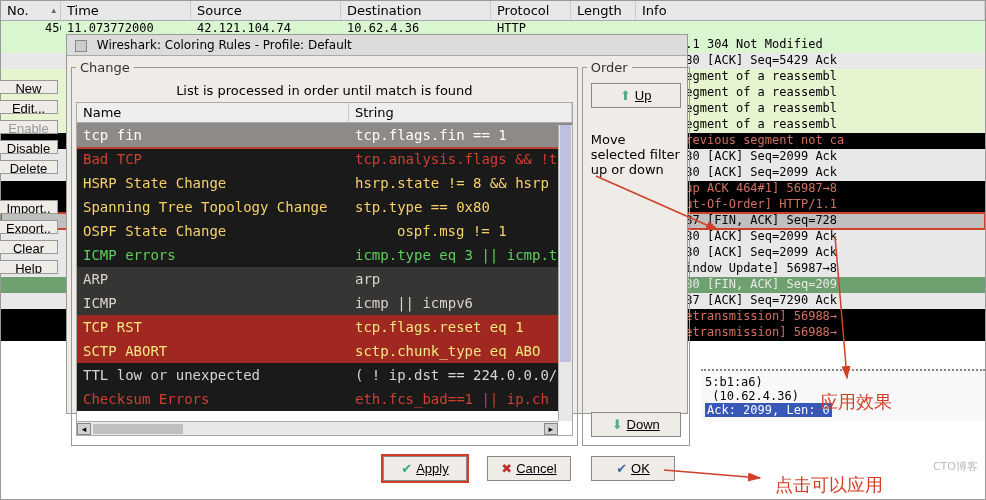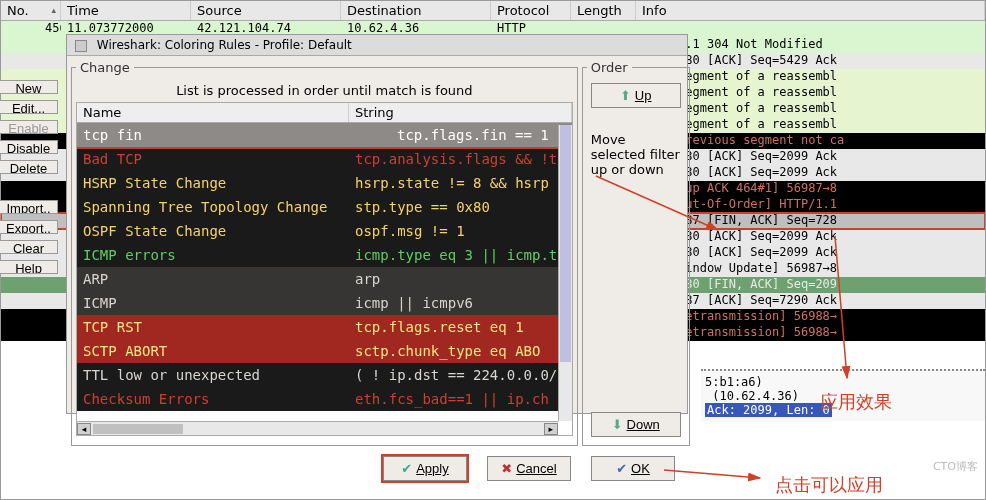--- a/index.html
+++ b/index.html
@@ -55,21 +55,21 @@
   .hscroll .thumb { width: 90px; height: 10px; background: #c0c0c0; margin-left: 2px;}
   .vscroll { position: absolute; top: 22px; right: 0; bottom: 14px; width: 14px; background: #e8e8e8; border-left: 1px solid #aaa;}
   .vscroll .vthumb { position:absolute; top:0; left:1px; right:1px; height:80%; background:#bfbfdf;}
   .order-inner { padding: 4px; display: flex; flex-direction: column; height: 100%;}
   .btn { background: #efebe7; border: 1px solid #888; padding: 4px 10px; font-size: 13px; display: inline-flex; align-items:center; gap:4px;}
   .order-inner .btn { width: 90px; justify-content:center;}
   .move-txt { font-size: 13px; margin: 24px 0; text-align: left;}
   .dlg-footer { display: flex; justify-content: flex-end; gap: 20px; padding: 6px 12px;}
   .dlg-footer .btn { min-width: 84px; justify-content:center;}
   .apply-hl { outline: 2px solid #d04028;}
-  .sel-row { outline: 2px solid #c04030; gap: 42px;}
+  .sel-row { outline: 2px solid #c04030;}
   
   .anno { position: absolute; z-index: 50; pointer-events: none;}
   .zh { color: #d04028; font-size: 18px; font-family: "SimSun", serif;}
   .zh1 { left: 820px; top: 390px;}
   .zh2 { left: 775px; top: 473px;}
   .watermark { position:absolute; right:8px; bottom:26px; font-size:11px; color:#bbb;}
   svg.lines { position:absolute; left:0; top:0; width:986px; height:500px; z-index:40; pointer-events:none;}
   
   .detail { position:absolute; left:700px; top:368px; right:0; font-family:monospace; font-size:12px; background:#f8f8f8; border-top:2px dotted #888; padding:4px;}
   .detail .ln { white-space:nowrap; overflow:hidden;}
@@ -312,21 +312,21 @@
               <div class="rs">tcp.analysis.flags &amp;&amp; !tc</div>
             </div>
             <div class="rule-row" style="background: rgb(26, 26, 26); color: rgb(247, 210, 106);">
               <div class="rn">HSRP State Change</div>
               <div class="rs">hsrp.state != 8 &amp;&amp; hsrp</div>
             </div>
             <div class="rule-row" style="background: rgb(26, 26, 26); color: rgb(247, 210, 106); align-items: flex-end;">
               <div class="rn">Spanning Tree Topology  Change</div>
               <div class="rs">stp.type == 0x80</div>
             </div>
-            <div class="rule-row" style="background: rgb(26, 26, 26); color: rgb(247, 210, 106);">
+            <div class="rule-row" style="background: rgb(26, 26, 26); color: rgb(247, 210, 106); gap: 42px;">
               <div class="rn">OSPF State Change</div>
               <div class="rs">ospf.msg != 1</div>
             </div>
             <div class="rule-row" style="background: rgb(26, 26, 26); color: rgb(95, 207, 95);">
               <div class="rn">ICMP errors</div>
               <div class="rs">icmp.type eq 3 || icmp.t</div>
             </div>
             <div class="rule-row" style="background: rgb(55, 53, 51); color: rgb(216, 212, 208);">
               <div class="rn">ARP</div>
               <div class="rs">arp</div>

